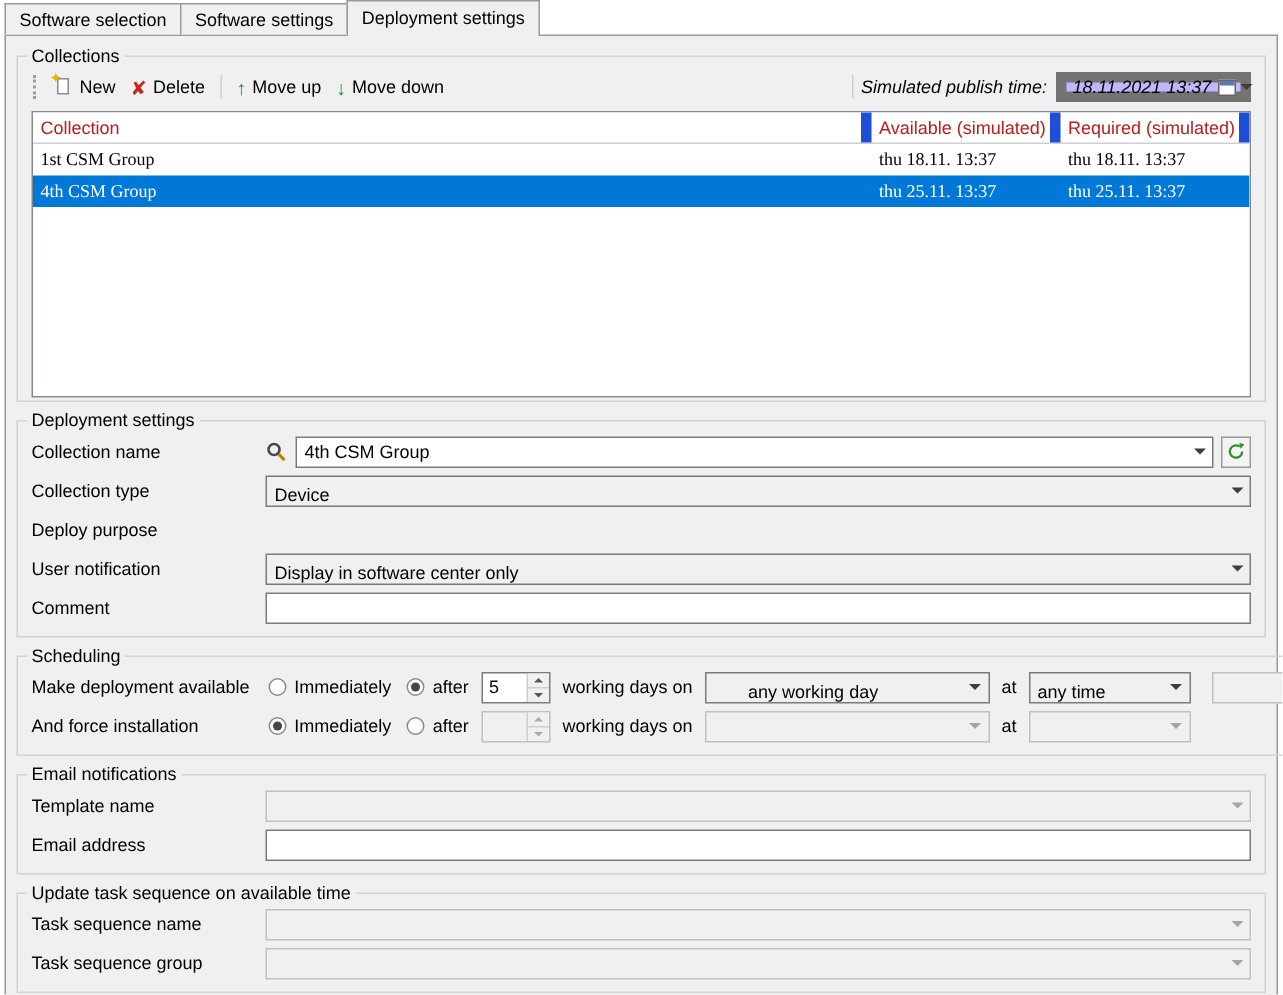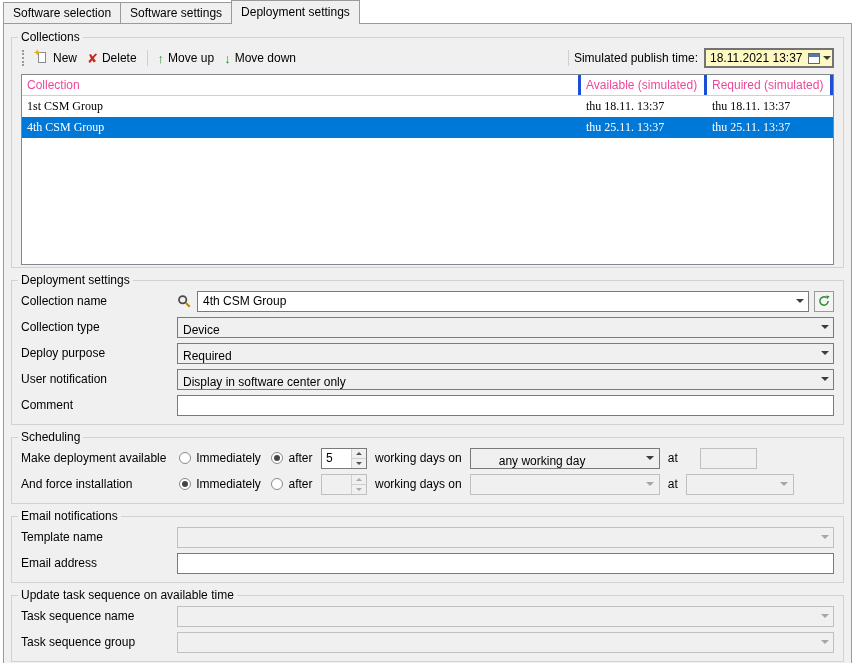--- a/index.html
+++ b/index.html
@@ -21,32 +21,32 @@
   
   .toolbar { display:flex; align-items:center; height:26px; margin:0 0 3px 0; }
   .tb-grip { border-left:2px dotted #9a9a9a; height:16px; margin:0 6px 0 1px; }
   .tb-sep { width:1px; height:16px; background:#cfcfcf; margin:0 5px; }
   .tb-btn { display:flex; align-items:center; gap:4px; padding:2px 5px; cursor:default; }
   .icon-new { width:14px; height:14px; position:relative; display:inline-block; }
   .icon-new .page { position:absolute; left:3px; top:1px; width:8px; height:11px; background:#fff; border:1px solid #8a8a8a; }
   .icon-new .spark { position:absolute; left:-2px; top:-4px; color:#e9b400; font-size:10px; }
   .icon-x { color:#c42b1c; font-weight:bold; font-size:13px; line-height:13px; }
   .icon-arrow { color:#2c8f2c; font-weight:bold; font-size:13px; line-height:13px; }
-  .tb-right { margin-left:auto; display:flex; align-items:center; }
-  .datepicker { display:flex; align-items:center; border:2px solid #737373; background:#fef9c3; height:20px; width:130px; margin-left:6px; }
+  .tb-right { margin-left:auto; display:flex; align-items:center;font-style:italic; }
+  .datepicker { display:flex; align-items:center; border:7px solid #737373; background:#c4b5fd; height:20px; width:130px; margin-left:6px; }
   .dp-value { flex:1; padding:0 4px; white-space:nowrap; }
   .dp-btn { width:30px; height:100%; display:flex; align-items:center; justify-content:center; gap:3px; }
   .cal { width:12px; height:11px; border:1px solid #666; background:#fff; position:relative; display:inline-block; }
   .cal:before { content:""; position:absolute; left:0; right:0; top:0; height:3px; background:#5b79a8; }
   .caret { width:0; height:0; border-left:4px solid transparent; border-right:4px solid transparent; border-top:4px solid #3c3c3c; }
 
   
   .lv { border:1px solid #828790; background:#fff; }
   .lv-head { display:flex; height:21px; background:#fff; border-bottom:1px solid #d0d0d0; }
-  .lv-hcell { padding:0 5px; line-height:20px; border-right:3px solid #1d4ed8; color:#ec4899; white-space:nowrap; }
+  .lv-hcell { padding:0 5px; line-height:20px; border-right:7px solid #1d4ed8; color:#b91c1c; white-space:nowrap; }
   .lv-body { height:168px; background:#fff; overflow:hidden; }
   .lv-row { display:flex; height:21px; line-height:21px; cursor:default;font-family:Liberation Serif, serif; }
   .lv-row.selected { background:#0078d7; color:#fff; }
   .lv-cell { padding:0 5px; white-space:nowrap; overflow:hidden; }
   .c1 { flex:1; } .c2 { width:126px; flex-shrink:0; } .c3 { width:126px; flex-shrink:0; }
 
   
   .form-row { display:flex; align-items:center; height:26px; }
   .form-label { width:156px; flex-shrink:0; }
   .combo { height:21px; border:1px solid #7a7a7a; background:#fff; display:flex; align-items:center; padding-left:5px; flex:1; }
@@ -187,26 +187,20 @@
         <div class="combo list">
           <span>Device</span>
           <span class="arrowbox">
               <span class="caret"></span>
             </span>
         </div>
       </div>
 
       <div class="form-row">
         <span class="form-label">Deploy purpose</span>
-        <div class="combo list">
-          <span>Required</span>
-          <span class="arrowbox">
-              <span class="caret"></span>
-            </span>
-        </div>
       </div>
 
       <div class="form-row">
         <span class="form-label">User notification</span>
         <div class="combo list">
           <span>Display in software center only</span>
           <span class="arrowbox">
               <span class="caret"></span>
             </span>
         </div>
@@ -251,20 +245,26 @@
 
         <div class="combo list w-day">
           <span>any working day</span>
           <span class="arrowbox">
               <span class="caret"></span>
             </span>
         </div>
 
         <span class="inline-lbl">at</span>
 
+        <div class="combo list w-time">
+          <span>any time</span>
+          <span class="arrowbox">
+              <span class="caret"></span>
+            </span>
+        </div>
 
         <div class="textbox disabled w-trail" style="flex:0 0 57px;">
           <span></span>
         </div>
       </div>
 
       <div class="form-row">
         <span class="form-label">And force installation</span>
 
         <span class="radio-group" style="width:86px;">

